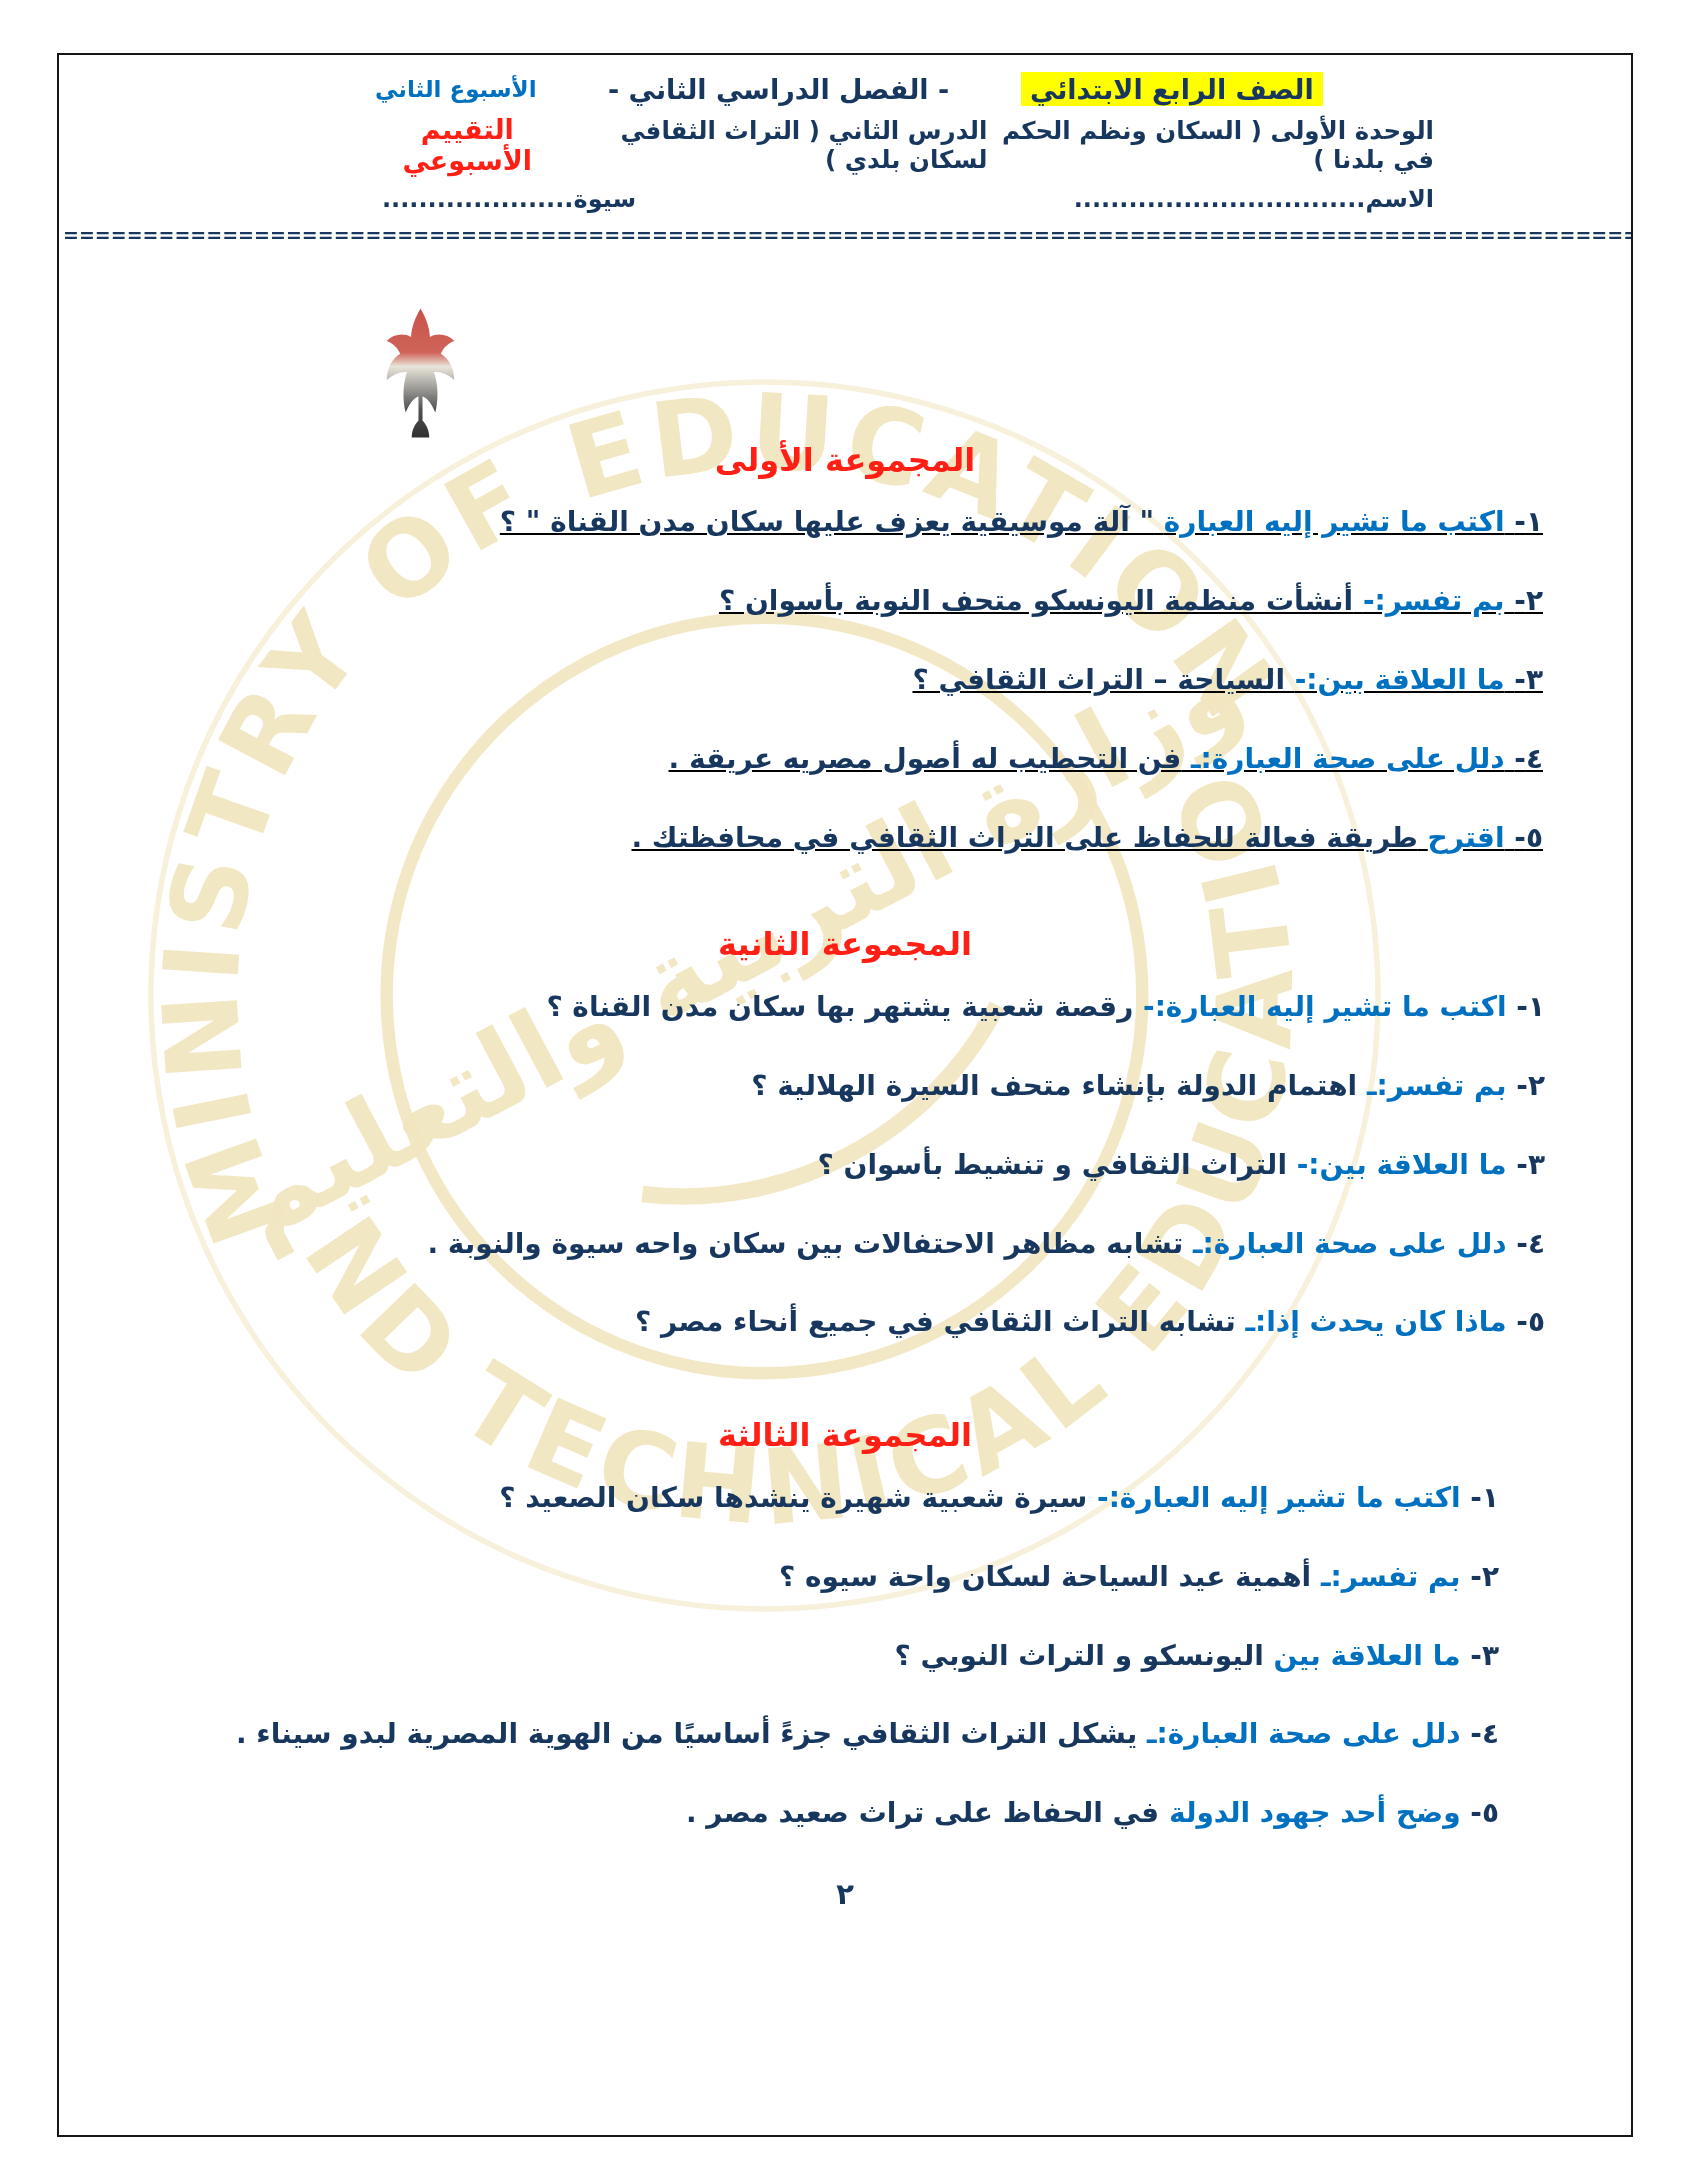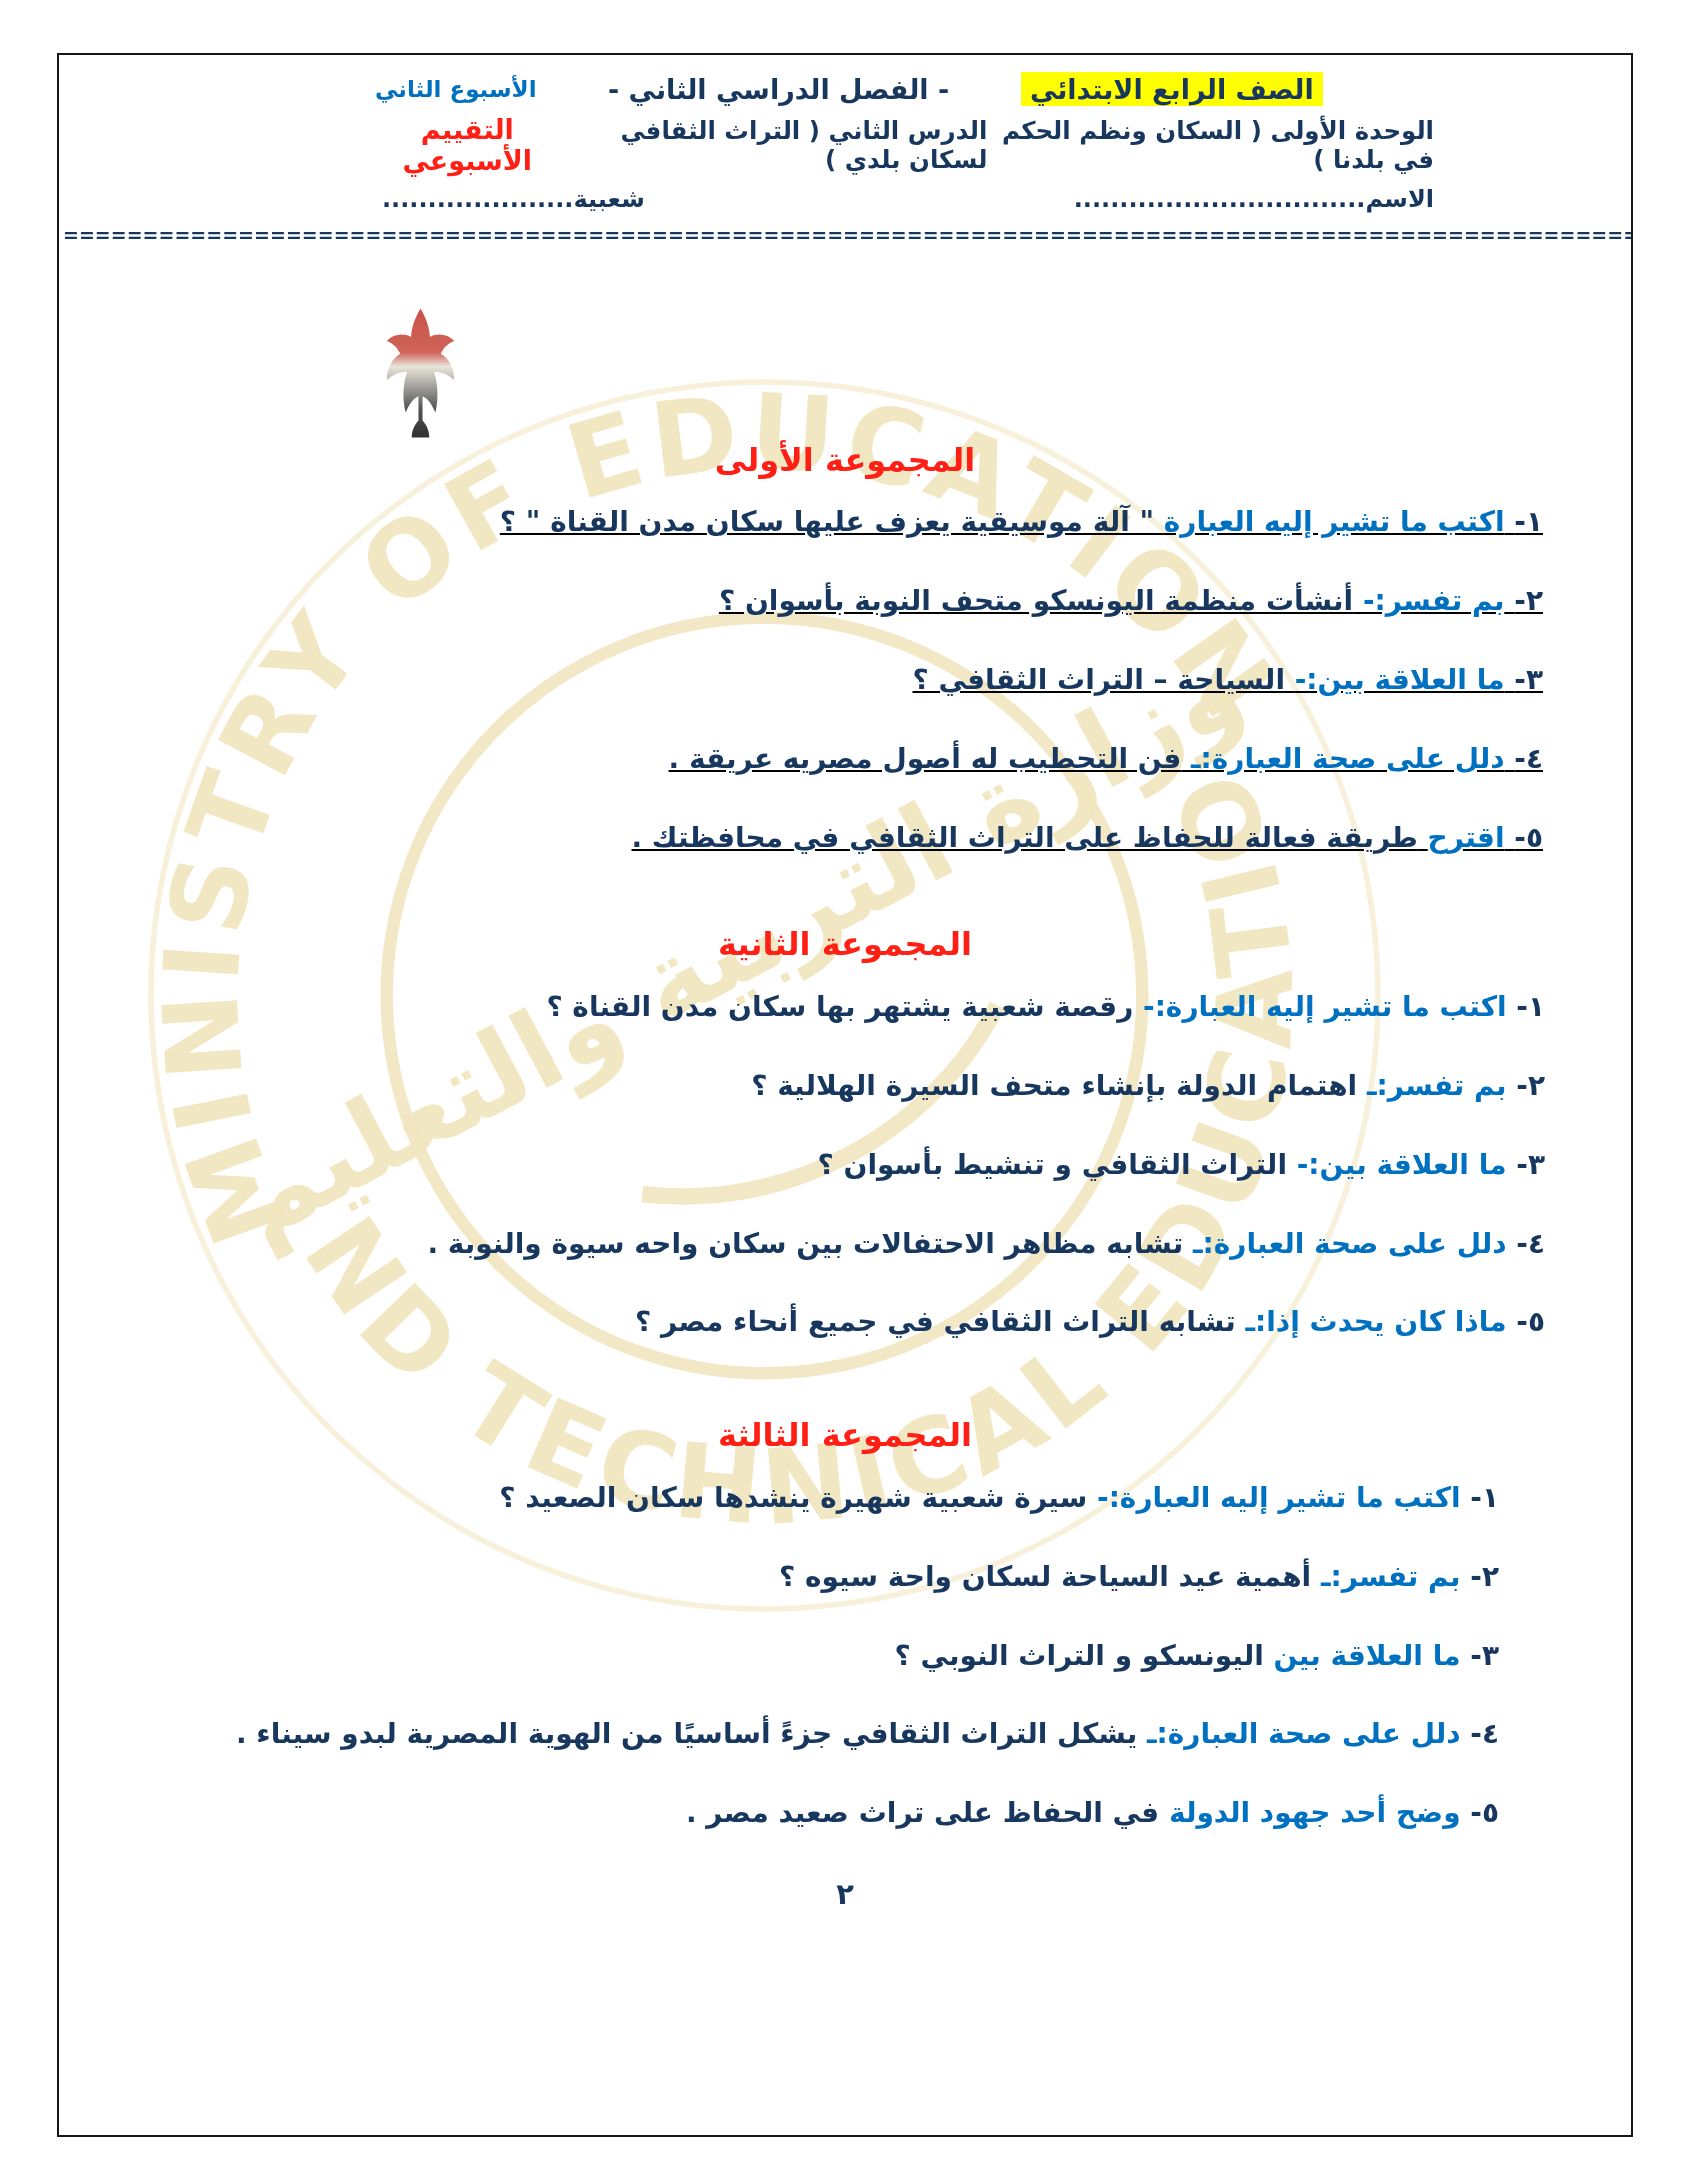--- a/index.html
+++ b/index.html
@@ -144,21 +144,21 @@
         <span class="semester">- الفصل الدراسي الثاني -</span>
         <span class="week">الأسبوع الثاني</span>
       </div>
       <div class="hrow hrow2">
         <span class="unit">الوحدة الأولى ( السكان ونظم الحكم في بلدنا )</span>
         <span class="lesson">الدرس الثاني ( التراث الثقافي لسكان بلدي )</span>
         <span class="assessment">التقييم الأسبوعي</span>
       </div>
       <div class="hrow hrow3">
         <span>الاسم................................</span>
-        <span>شعبية.....................</span>
+        <span>سيوة.....................</span>
       </div>
       <div class="separator">==============================================================================================================</div>
     </header>
 
     <section class="group g1">
       <h2 class="group-title">المجموعة الأولى</h2>
       <div class="questions pad1">
         <p class="q"><span class="q-num">١-</span> <span class="q-label">اكتب ما تشير إليه العبارة</span> <span class="q-text">" آلة موسيقية يعزف عليها سكان مدن القناة " ؟</span></p>
         <p class="q"><span class="q-num">٢-</span> <span class="q-label">بم تفسر:-</span> <span class="q-text">أنشأت منظمة اليونسكو متحف النوبة بأسوان ؟</span></p>
         <p class="q"><span class="q-num">٣-</span> <span class="q-label">ما العلاقة بين:-</span> <span class="q-text">السياحة – التراث الثقافي ؟</span></p>

